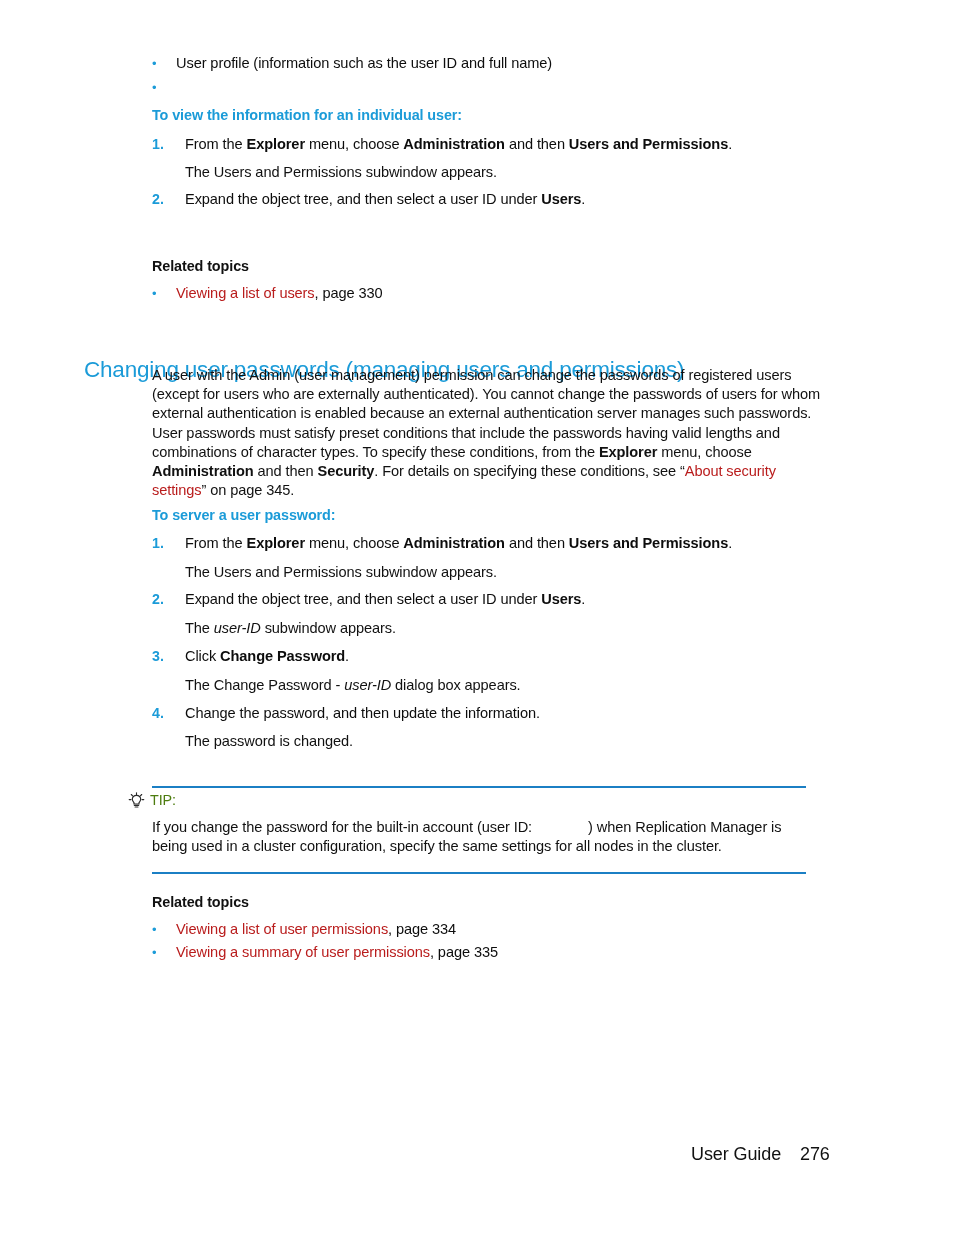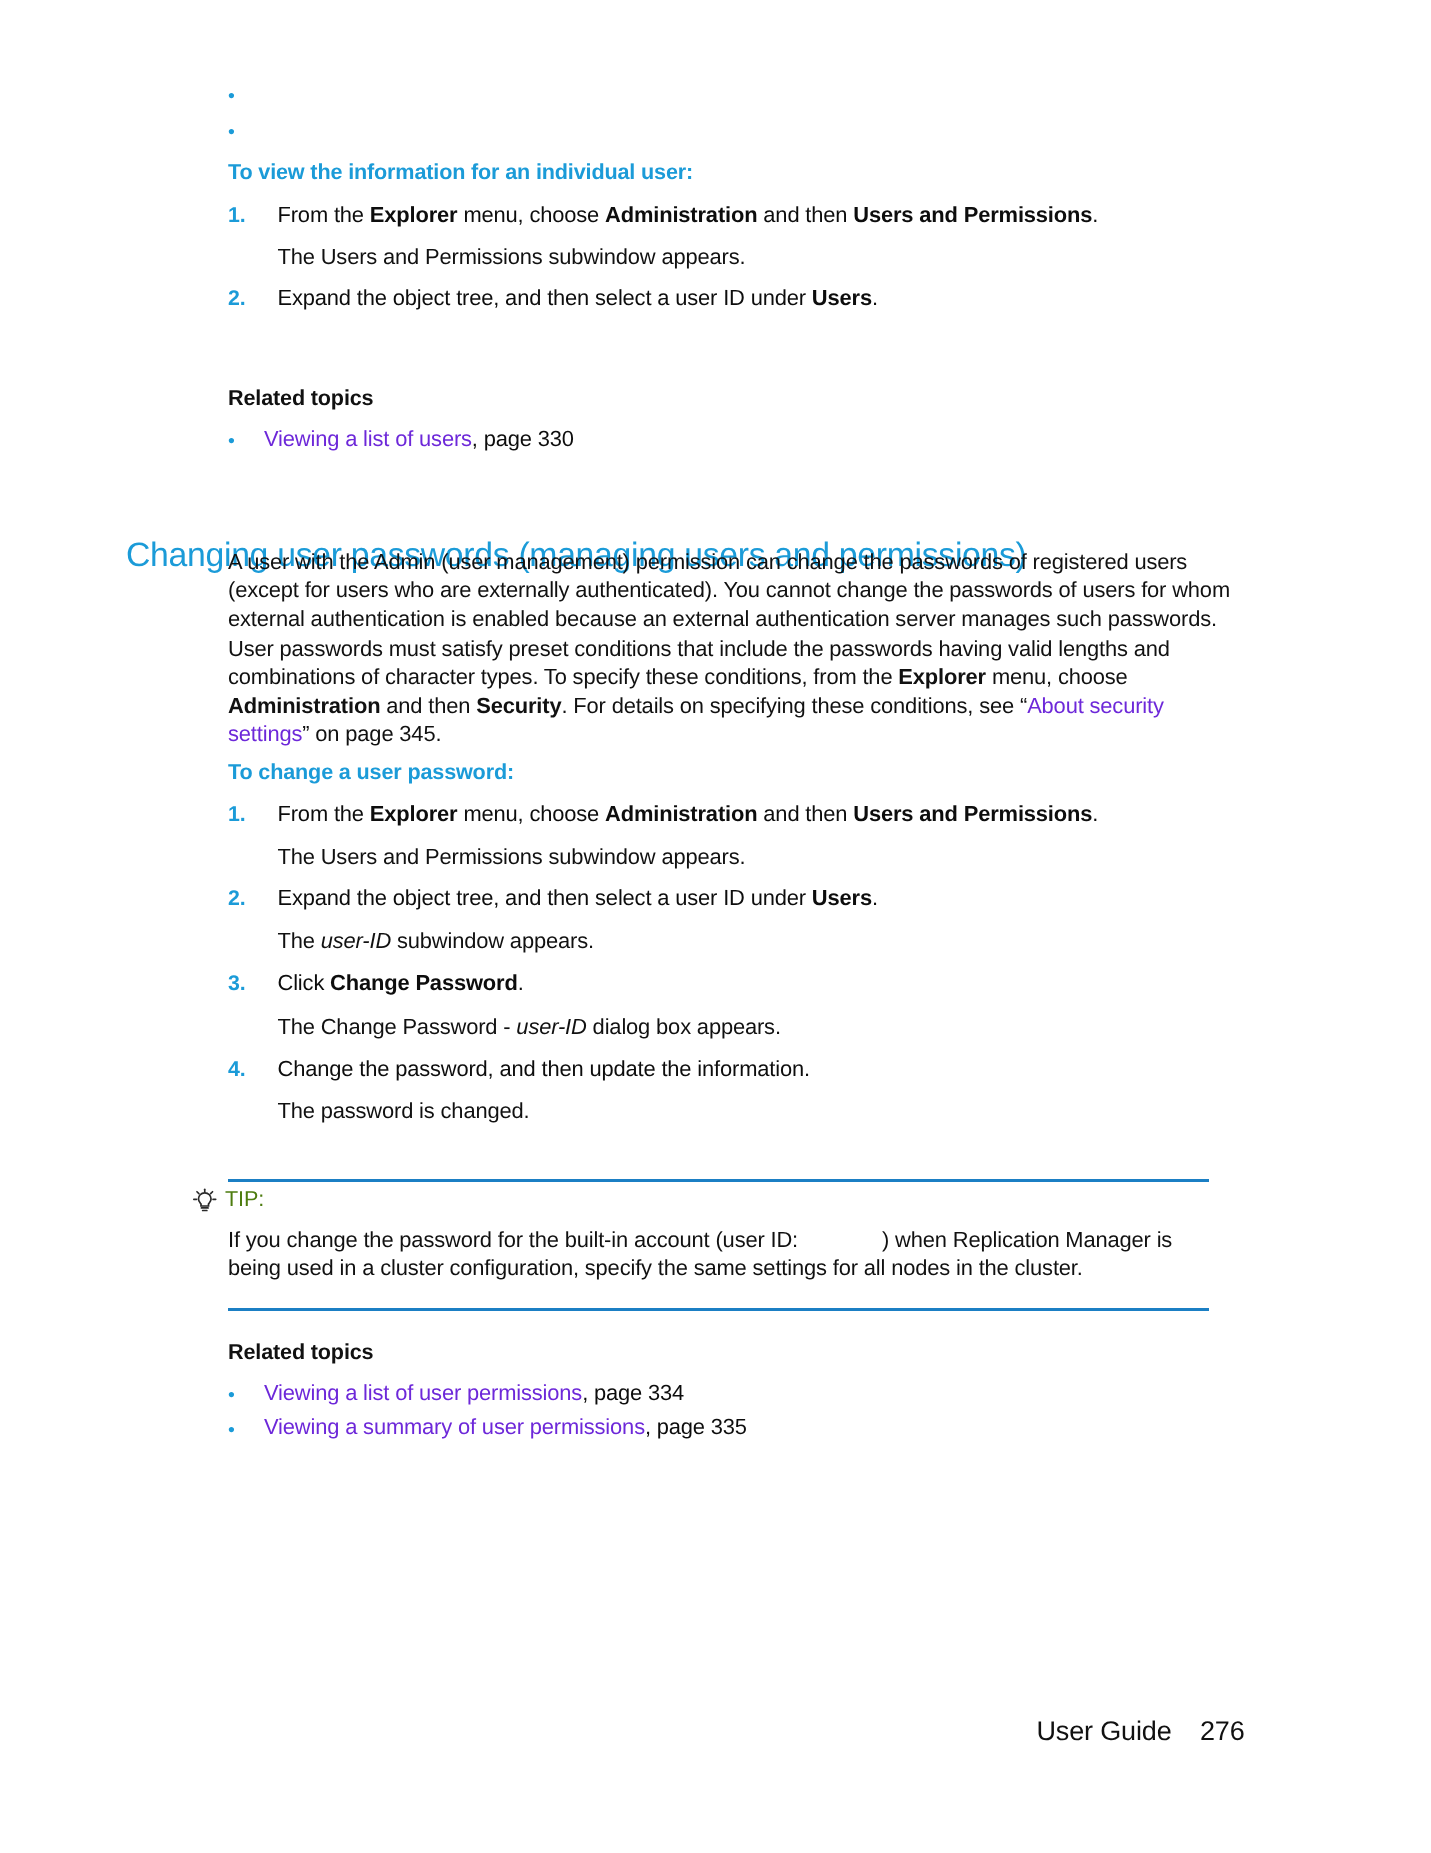--- a/index.html
+++ b/index.html
@@ -25,21 +25,21 @@
   .body-text {
     font-size: 14.6px;
     line-height: 19.2px;
     color: #111111;
     letter-spacing: -0.1px;
   }
 
   b, .b { font-weight: bold; }
   i, .i { font-style: italic; }
 
-  .link { color: #6d28d9; }
+  .link { color: #b91c1c; }
 
   
   .bullet-row {
     position: absolute;
     display: flex;
     align-items: flex-start;
   }
   .bullet-mark {
     color: #1B9BD8;
     font-size: 13px;
@@ -127,20 +127,21 @@
   }
   .gap-blank { display: inline-block; width: 56px; }
 </style>
 </head>
 <body>
 
 <div class="page">
 
   <div class="bullet-row" style="left:152px; top:54px; width:700px;">
     <span class="bullet-mark">•</span>
+    <span class="bullet-body">User profile (information such as the user ID and full name)</span>
   </div>
 
   <div class="bullet-row" style="left:152px; top:78px; width:700px;">
     <span class="bullet-mark">•</span>
   </div>
 
   <div class="blk h-proc" style="left:152px; top:106px;">To view the information for an individual user:</div>
 
   <div class="step-row" style="left:152px; top:135px; width:700px;">
     <span class="step-num">1.</span>
@@ -159,21 +160,21 @@
 
   <div class="bullet-row" style="left:152px; top:284px; width:700px;">
     <span class="bullet-mark">•</span>
     <span class="bullet-body"><a class="link" href="#" style="text-decoration:none;">Viewing a list of users</a><span>, page 330</span></span>
   </div>
 
   <div class="blk h1" style="left:84px; top:311px; width:800px;margin-top:45px;">Changing user passwords (managing users and permissions)</div>
 
   <div class="blk body-text" style="left:152px; top:366px; width:673px; text-align:left;"><span>A user with the Admin (user management) permission can change the passwords of registered users (except for users who are externally authenticated). You cannot change the passwords of users for whom external authentication is enabled because an external authentication server manages such passwords. User passwords must satisfy preset conditions that include the passwords having valid lengths and combinations of character types. To specify these conditions, from the </span><b>Explorer</b><span> menu, choose </span><b>Administration</b><span> and then </span><b>Security</b><span>. For details on specifying these conditions, see “</span><a class="link" href="#" style="text-decoration:none;">About security settings</a><span>” on page 345.</span></div>
 
-  <div class="blk h-proc" style="left:152px; top:506px;">To change a user password:</div>
+  <div class="blk h-proc" style="left:152px; top:506px;">To server a user password:</div>
 
   <div class="step-row" style="left:152px; top:534px; width:700px;">
     <span class="step-num">1.</span>
     <span class="step-body"><span>From the </span><b>Explorer</b><span> menu, choose </span><b>Administration</b><span> and then </span><b>Users and Permissions</b><span>.</span></span>
   </div>
 
   <div class="blk body-text" style="left:185px; top:563px; width:680px;">The Users and Permissions subwindow appears.</div>
 
   <div class="step-row" style="left:152px; top:590px; width:700px;">
     <span class="step-num">2.</span>

